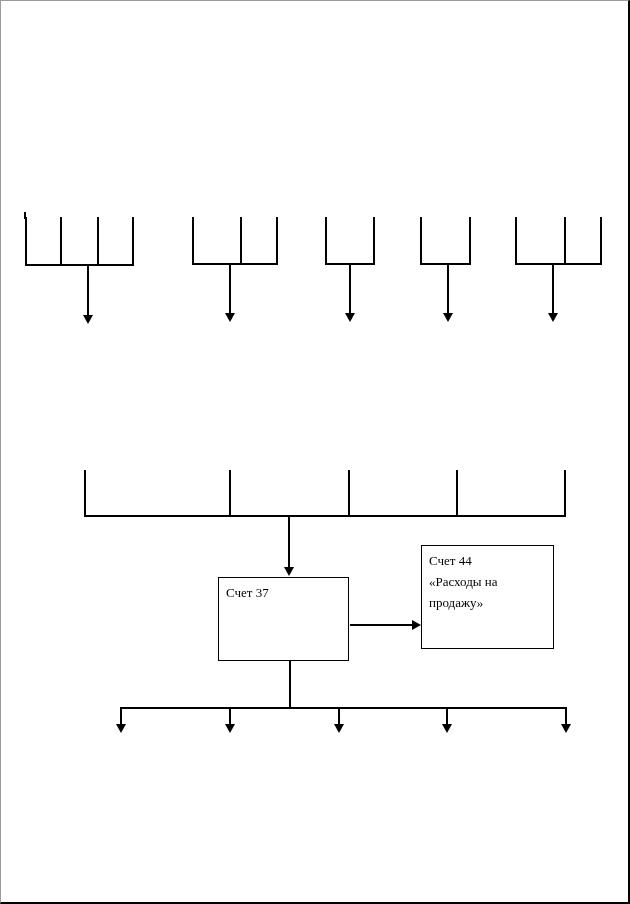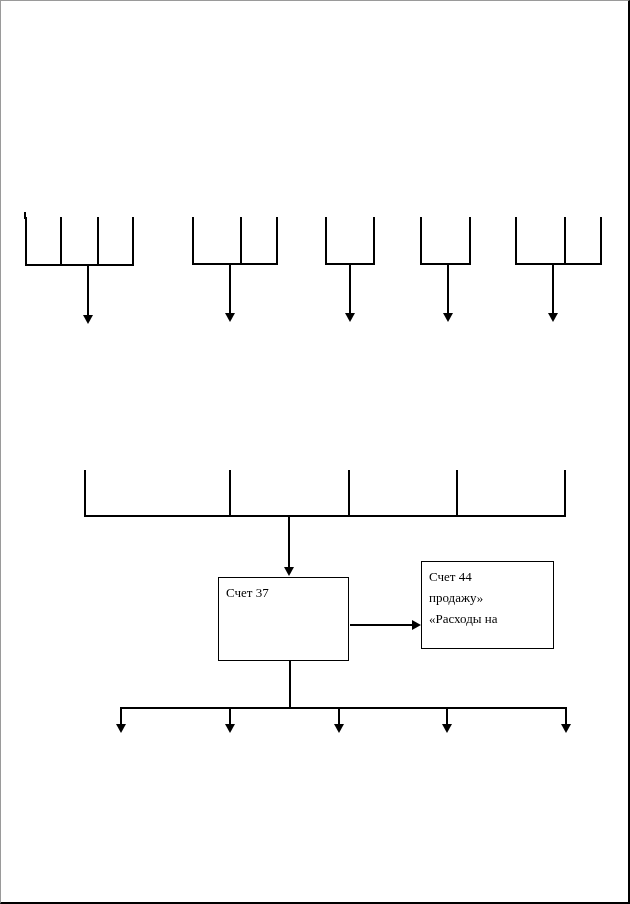--- a/index.html
+++ b/index.html
@@ -101,24 +101,24 @@
     <div class="ln vl" style="left:563px; top:469px; height:47px;"></div>
     <div class="ln hl" style="left:83px; top:514px; width:482px;"></div>
     <div class="ln vl" style="left:287px; top:516px; height:50px;"></div>
     <div class="ah-down" style="left:283px; top:566px;"></div>
   </div>
 
   <div class="box" style="left:217px; top:576px; width:131px; height:84px;">
     <div>Счет 37</div>
   </div>
 
-  <div class="box" style="left:420px; top:560px; width:133px; height:88px;">
+  <div class="box" style="left:420px; top:544px; width:133px; height:104px;">
     <div>Счет 44</div>
+    <div>«Расходы на</div>
     <div>продажу»</div>
-    <div>«Расходы на</div>
   </div>
 
   <div class="grp">
     <div class="ln hl" style="left:349px; top:623px; width:62px;"></div>
     <div class="ah-right" style="left:411px; top:619px;"></div>
   </div>
 
   <div class="ln vl" style="left:288px; top:660px; height:47px;"></div>
 
   <div class="grp">

